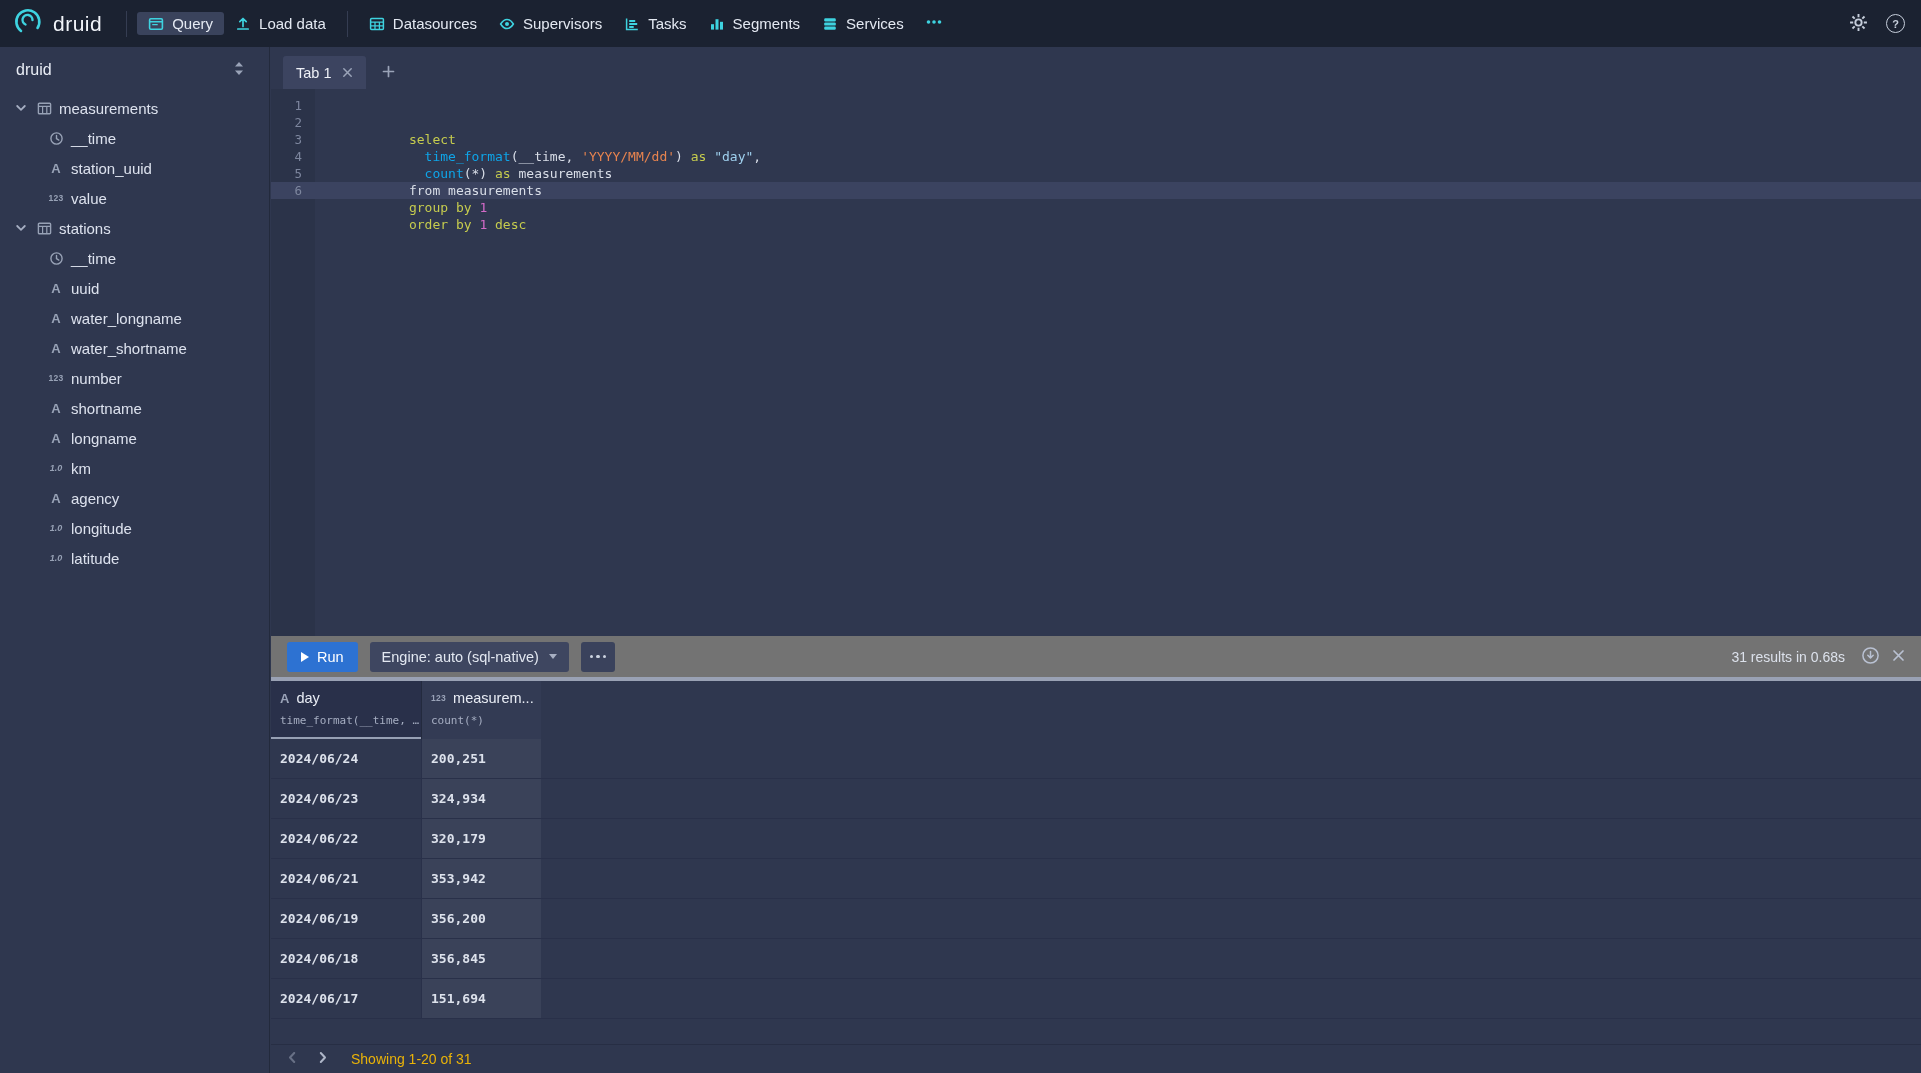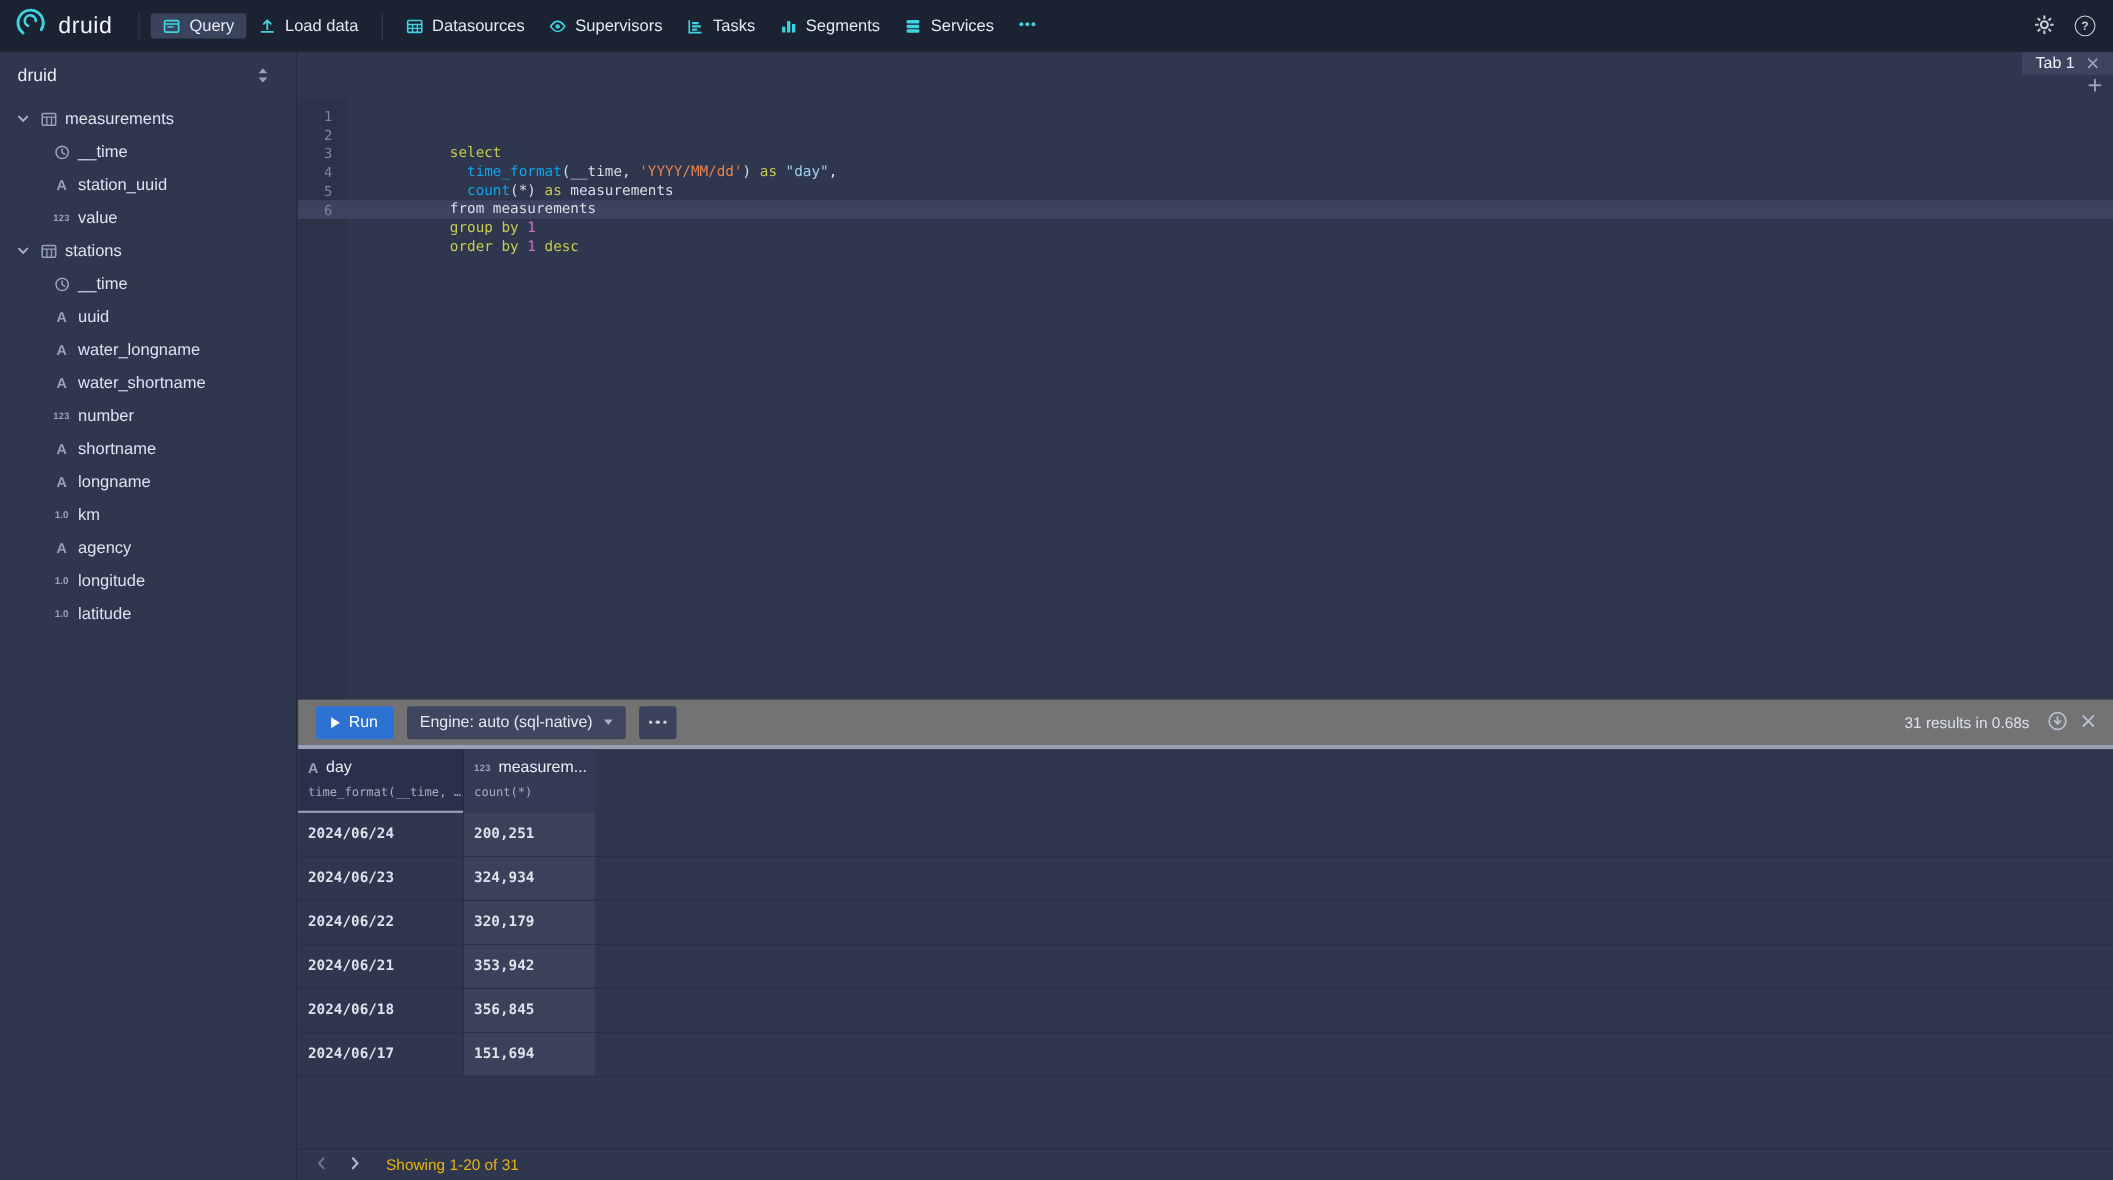--- a/index.html
+++ b/index.html
@@ -31,31 +31,31 @@
   .tree-row{height:30px;display:flex;align-items:center;font-size:15px;color:#dde2ee;}
   .tree-row[data-level="0"]{padding-left:14px;}
   .tree-row[data-level="1"]{padding-left:46px;}
   .chevron{display:none;width:20px;align-items:center;}
   .tree-row[data-type="table"] .chevron{display:flex;}
   .ticon{display:none;width:20px;justify-content:center;align-items:center;color:#98a2b6;flex:0 0 20px;}
   .tree-row[data-type="table"]  .ticon-table{display:flex;}
   .tree-row[data-type="time"]   .ticon-time{display:flex;}
   .tree-row[data-type="string"] .ticon-string{display:flex;}
   .tree-row[data-type="int"]    .ticon-int{display:flex;}
-  .tree-row[data-type="float"]  .ticon-float{display:flex;}
+  .tree-row[data-type="float"]  .ticon-float{display:flex;font-style:italic;}
   .ticon-string{font-size:13px;font-weight:bold;}
   .ticon-int{font-size:8.5px;font-weight:bold;letter-spacing:.3px;}
   .ticon-float{font-size:9px;font-weight:bold;}
   .tlabel{margin-left:5px;}
 
   
   .main{position:absolute;top:47px;left:271px;right:0;bottom:0;}
 
   .tabbar{position:absolute;top:0;left:0;right:0;height:42px;display:flex;align-items:flex-end;
-          padding-left:12px;box-sizing:border-box;flex-direction:column;}
+          padding-left:12px;box-sizing:border-box;}
   .tab{height:33px;display:flex;align-items:center;gap:11px;padding:0 13px;background:#3c4460;
        border-radius:3px 3px 0 0;font-size:14.5px;color:#eef1f7;}
   .tab-close{display:flex;align-items:center;}
   .tab-add{height:33px;display:flex;align-items:center;padding:0 10px;margin-left:6px;}
 
   .editor{position:absolute;top:42px;left:0;right:0;height:547px;padding-top:8px;box-sizing:border-box;}
   .gutter-bg{position:absolute;top:0;bottom:0;left:0;width:44px;background:#2b3349;}
   .lines{position:relative;}
   .code-line{display:flex;height:17px;line-height:17px;white-space:pre;
              font-family:"DejaVu Sans Mono",monospace;font-size:13px;}
@@ -519,20 +519,24 @@
             <div class="cell c1">2024/06/22</div>
             <div class="cell c2">320,179</div>
           </div>
 
           <div class="rrow">
             <div class="cell c1">2024/06/21</div>
             <div class="cell c2">353,942</div>
           </div>
 
 
+          <div class="rrow">
+            <div class="cell c1">2024/06/19</div>
+            <div class="cell c2">356,200</div>
+          </div>
 
           <div class="rrow">
             <div class="cell c1">2024/06/18</div>
             <div class="cell c2">356,845</div>
           </div>
 
           <div class="rrow">
             <div class="cell c1">2024/06/17</div>
             <div class="cell c2">151,694</div>
           </div>

